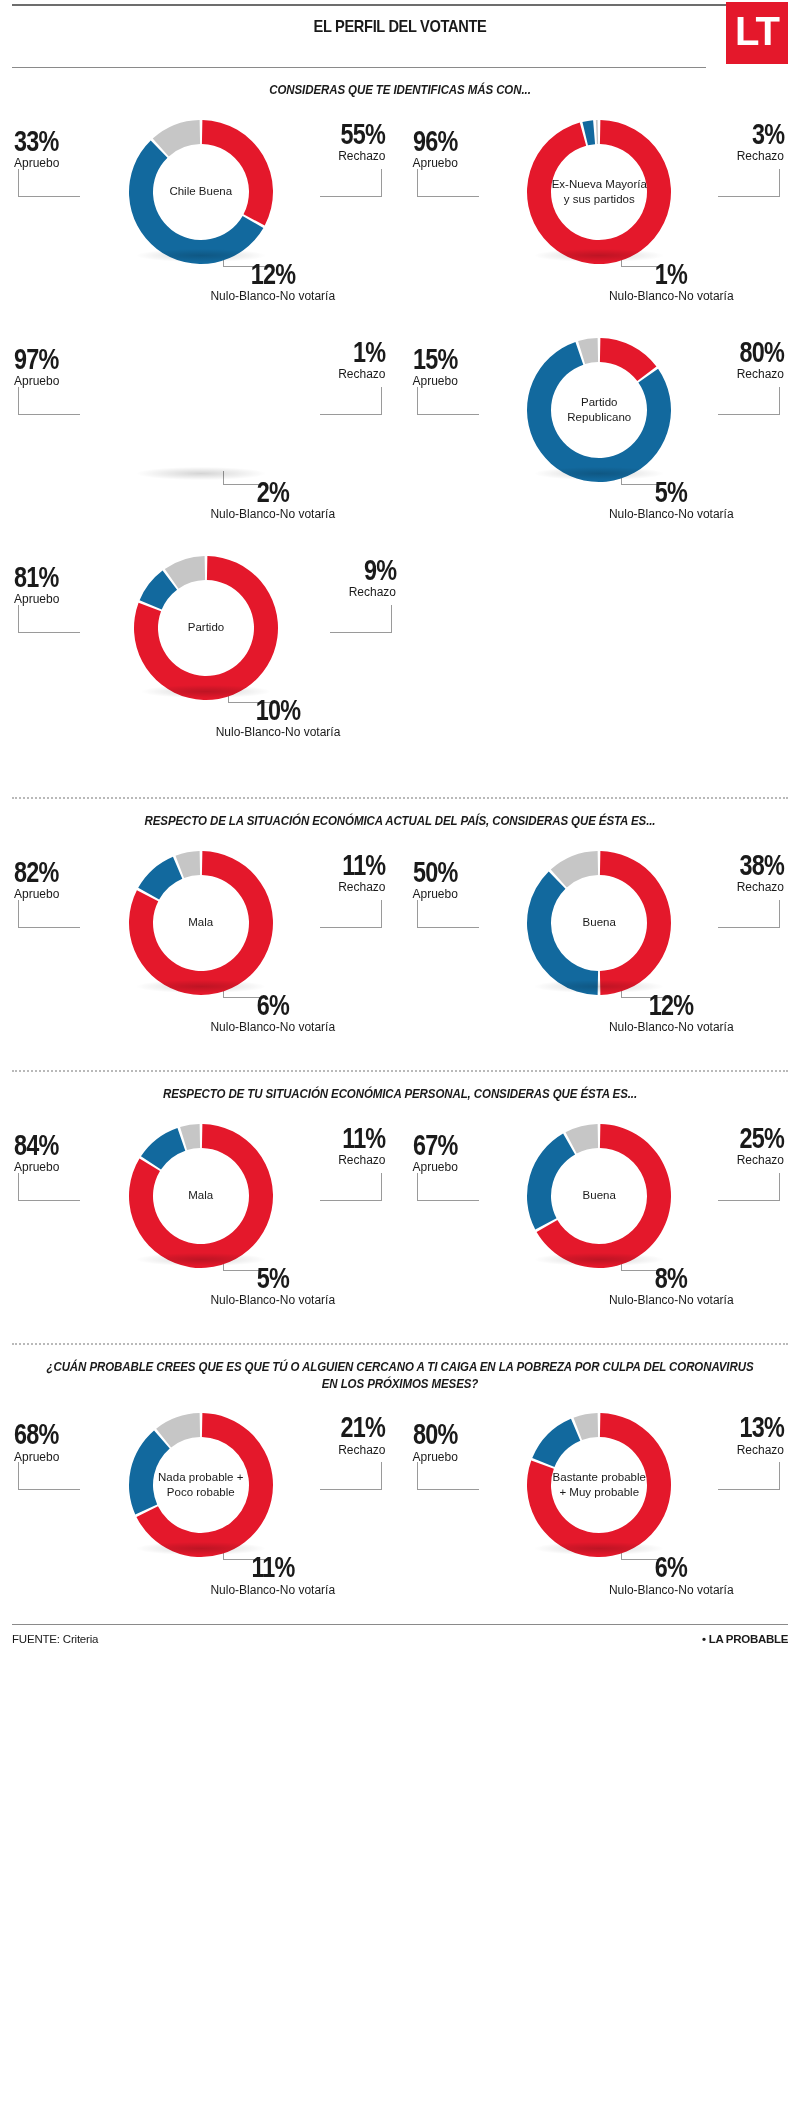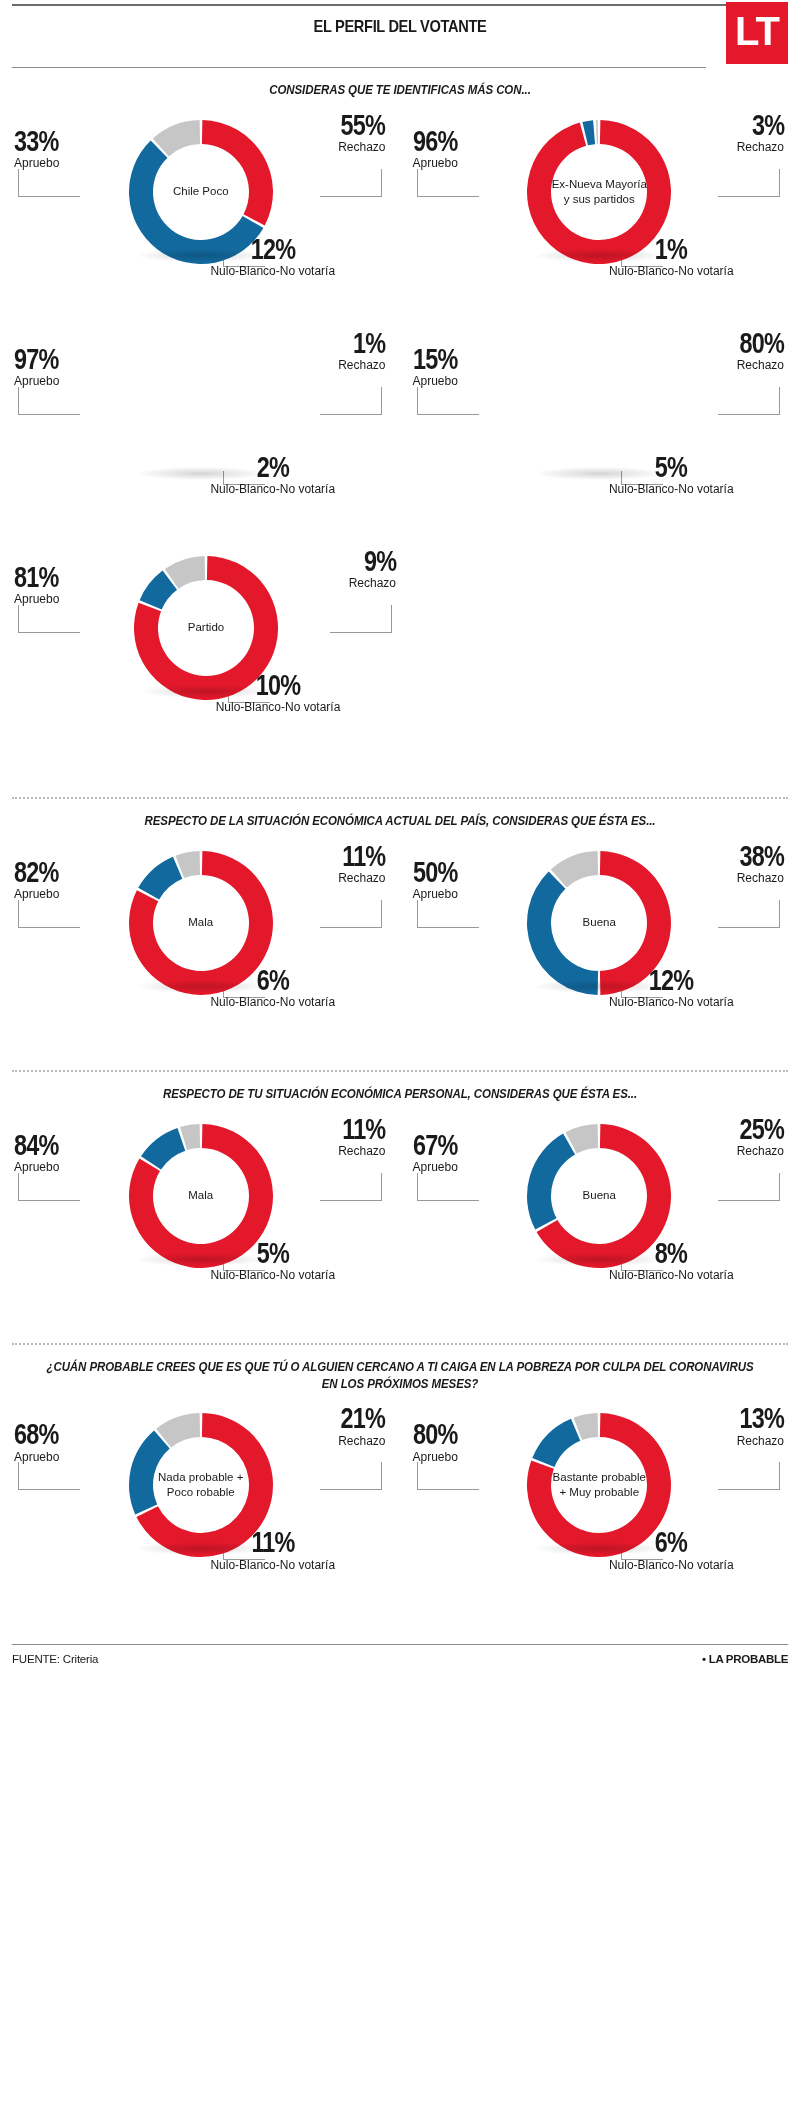--- a/index.html
+++ b/index.html
@@ -121,27 +121,27 @@
     white-space: nowrap;
   }
 
   .v-left {
     position: absolute;
     left: 2px; top: 24px;
     text-align: left;
   }
   .v-right {
     position: absolute;
-    right: 4px; top: 8px;
+    right: 4px; top: 17px;
     text-align: right;
   }
   .v-bottom {
     position: absolute;
     left: 50%;
-    top: 132px;
+    top: 157px;
     width: 260px;
     margin-left: -58px;
     text-align: center;
   }
   .v-bottom .val-num {
     transform: scaleX(0.78);
     transform-origin: center top;
     text-align: center;
   }
   .v-bottom .val-lbl { text-align: center; }
@@ -164,21 +164,21 @@
   }
   .lead-bottom {
     left: 50%; top: 150px;
     margin-left: 22px;
     width: 42px; height: 14px;
     border-width: 0 0 1px 1px;
   }
 
   
   .footer {
-    margin-top: 30px;
+    margin-top: 10px;
     border-top: 1.5px solid #8a8a8a;
     display: flex;
     justify-content: space-between;
     align-items: center;
     padding: 8px 0 10px 0;
     font-size: 11.5px;
   }
   .footer-source { letter-spacing: -0.2px; }
   .footer-brand { font-weight: 700; letter-spacing: -0.3px; }
 </style>
@@ -207,21 +207,21 @@
           </div>
           <div class="lead lead-left"></div>
           <div class="lead lead-right"></div>
           <div class="lead lead-bottom"></div>
           <div class="donut-wrap">
             <svg viewBox="0 0 150 150" class="donut-svg">
               <path d="M76.38221585277765 3.013268727241609 A72 72 0 0 1 138.74834105431793 108.46862729217263 L117.49889403621195 97.31241819478176 A48 48 0 0 0 75.92147723518511 27.008845818161078 Z" fill="#E4182B"></path>
               <path d="M137.4165659233634 110.89111726227578 A72 72 0 1 1 24.714099448967595 23.47012317333099 L41.47606629931173 40.64674878222066 A48 48 0 1 0 116.61104394890893 98.92741150818387 Z" fill="#12699E"></path>
               <path d="M26.729283434966547 21.577739449755548 A72 72 0 0 1 73.61778414722235 3.013268727241609 L74.0785227648149 27.008845818161078 A48 48 0 0 0 42.8195222899777 39.38515963317036 Z" fill="#C6C6C6"></path>
             </svg>
-            <div class="donut-center-label">Chile Poco</div>
+            <div class="donut-center-label">Chile Buena</div>
           </div>
           <div class="donut-shadow"></div>
           <div class="v-bottom">
             <div class="val-num">12%</div>
             <div class="val-lbl">Nulo-Blanco-No votaría</div>
           </div>
         </div>
         <div class="chart-cell">
           <div class="v-left">
             <div class="val-num">96%</div>
@@ -273,20 +273,28 @@
             <div class="val-num">15%</div>
             <div class="val-lbl">Apruebo</div>
           </div>
           <div class="v-right">
             <div class="val-num rt">80%</div>
             <div class="val-lbl">Rechazo</div>
           </div>
           <div class="lead lead-left"></div>
           <div class="lead lead-right"></div>
           <div class="lead lead-bottom"></div>
+          <div class="donut-wrap">
+            <svg viewBox="0 0 150 150" class="donut-svg">
+              <path d="M76.38221585277765 3.013268727241609 A72 72 0 0 1 132.42604287541644 31.56902488233966 L113.28402858361096 46.046016588226436 A48 48 0 0 0 75.92147723518511 27.008845818161078 Z" fill="#E4182B"></path>
+              <path d="M134.0509350629116 33.80549711192284 A72 72 0 1 1 51.44031127350446 6.963678324657792 L59.29354084900298 29.642452216438528 A48 48 0 1 0 114.36729004194106 47.53699807461523 Z" fill="#12699E"></path>
+              <path d="M54.06944206092579 6.109421947852269 A72 72 0 0 1 73.6177841472223 3.013268727241609 L74.07852276481486 27.008845818161078 A48 48 0 0 0 61.04629470728386 29.072947965234846 Z" fill="#C6C6C6"></path>
+            </svg>
+            <div class="donut-center-label">Partido Republicano</div>
+          </div>
           <div class="donut-shadow"></div>
           <div class="v-bottom">
             <div class="val-num">5%</div>
             <div class="val-lbl">Nulo-Blanco-No votaría</div>
           </div>
         </div>
       </div>
       <div class="chart-row single">
         <div class="chart-cell tall">
           <div class="v-left">

